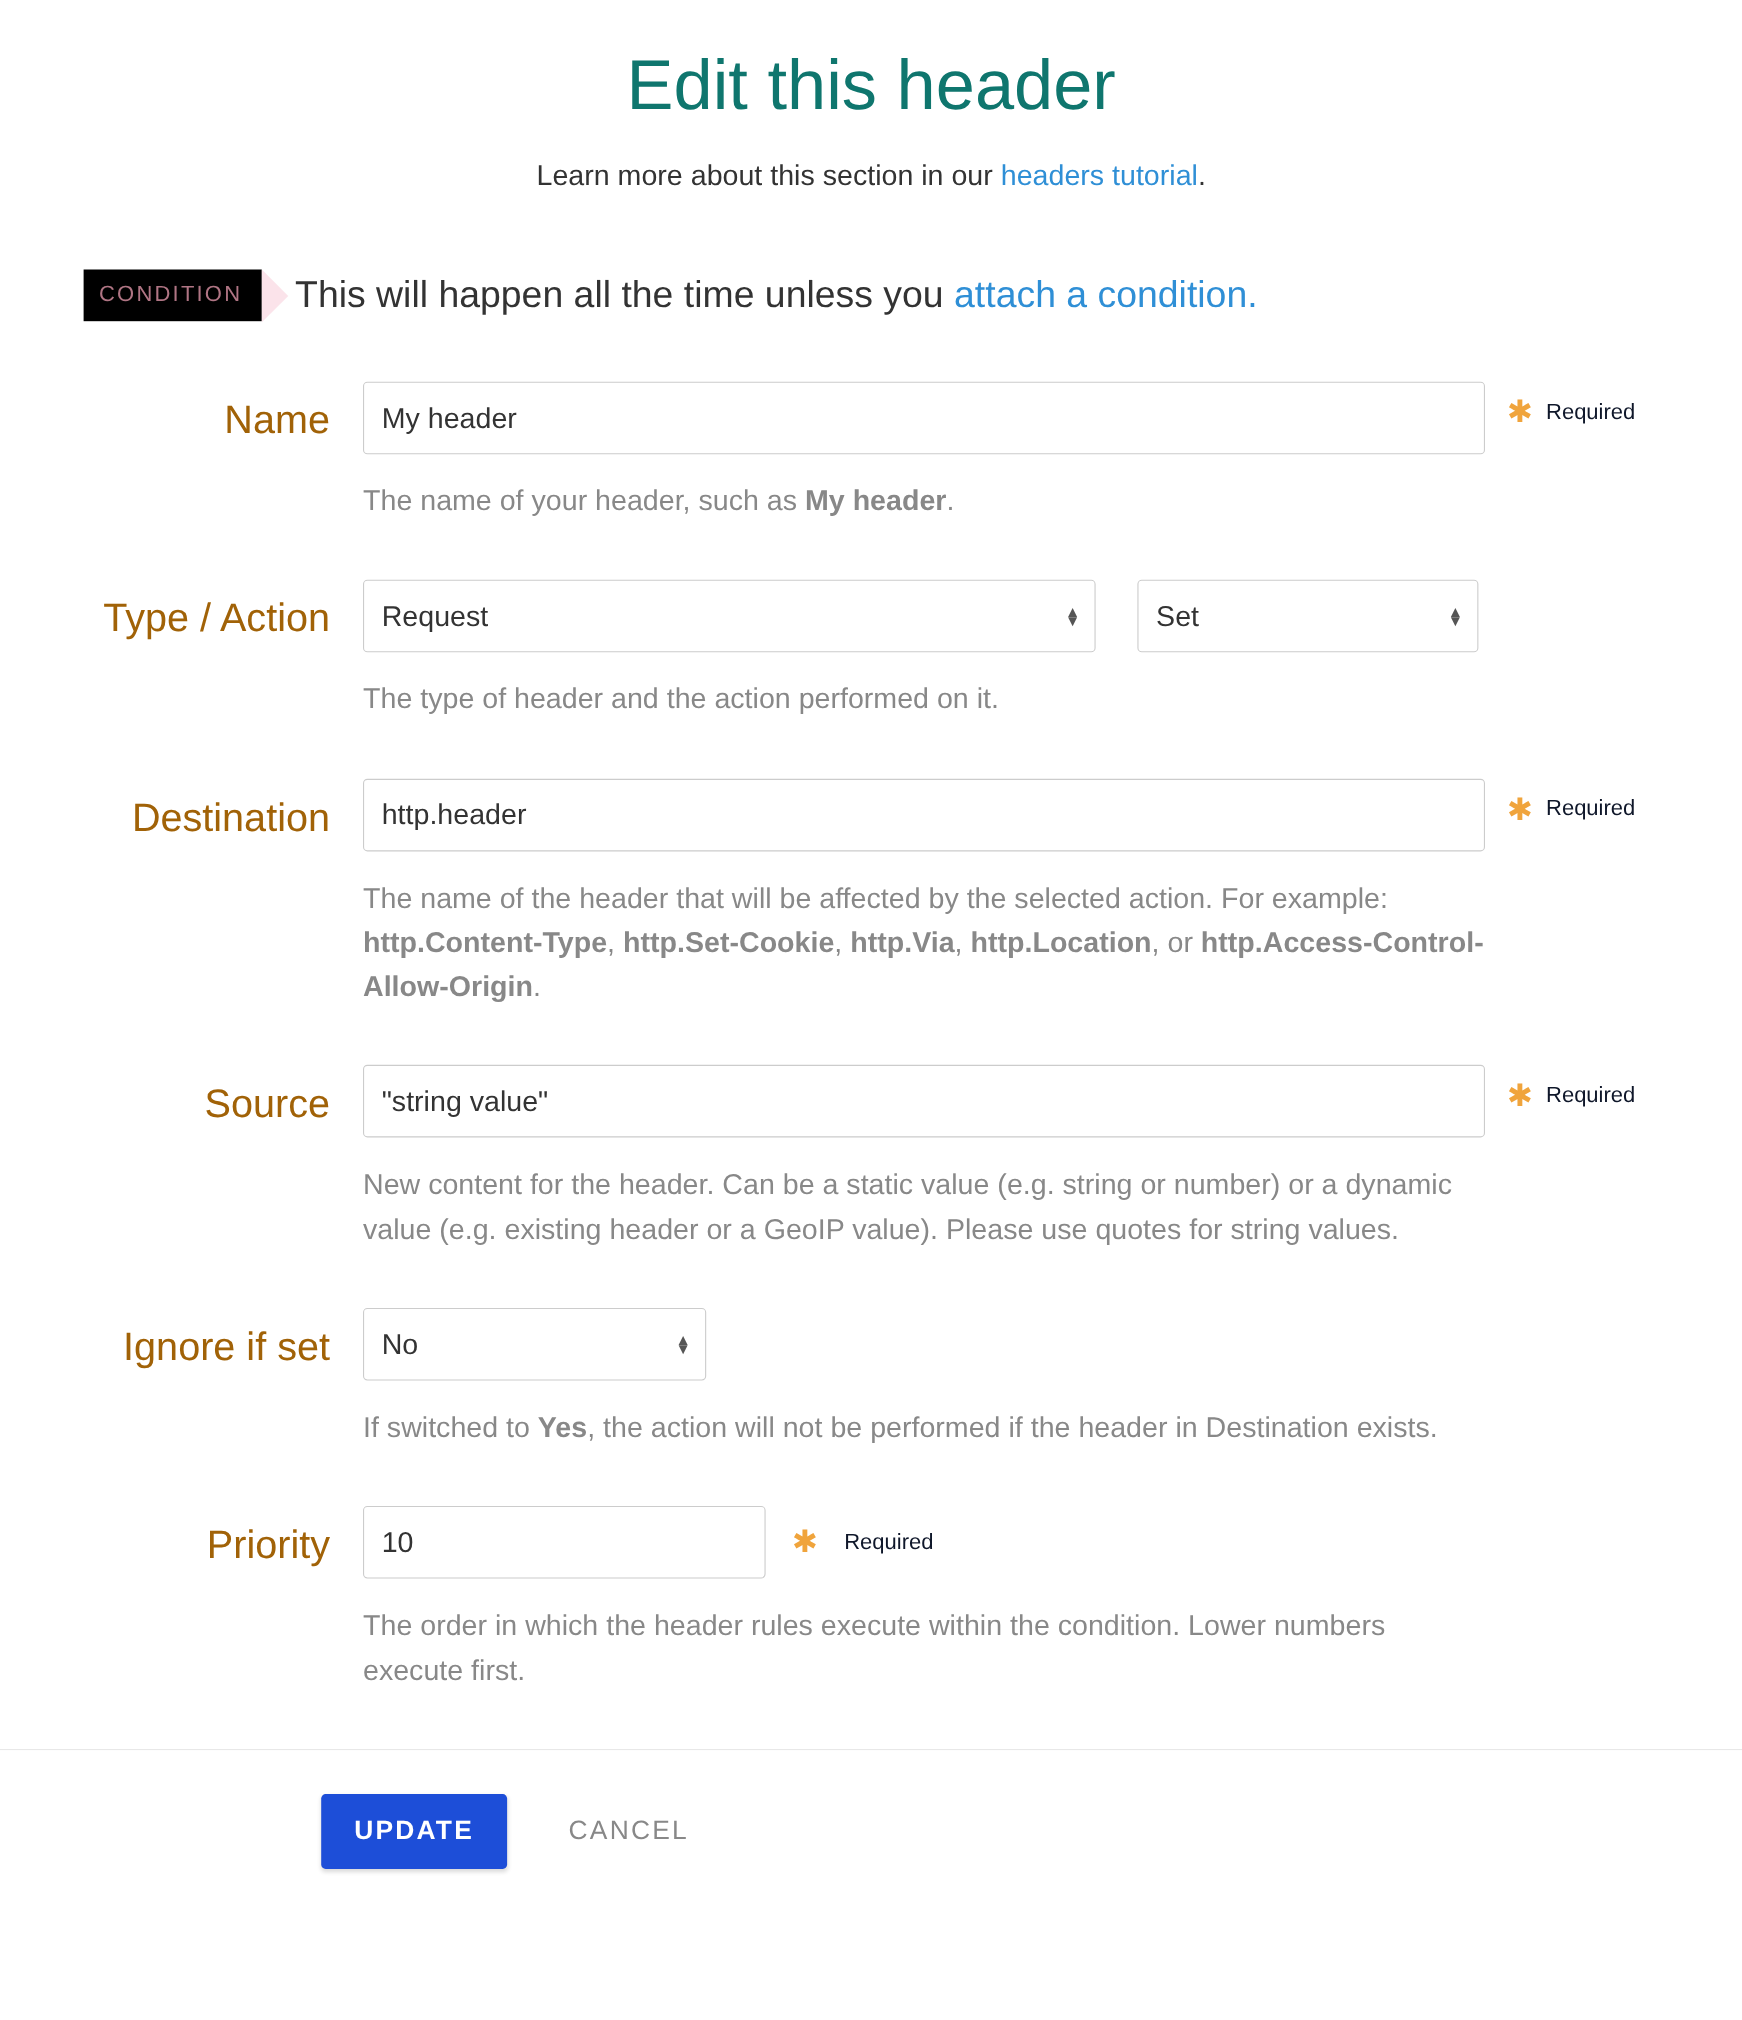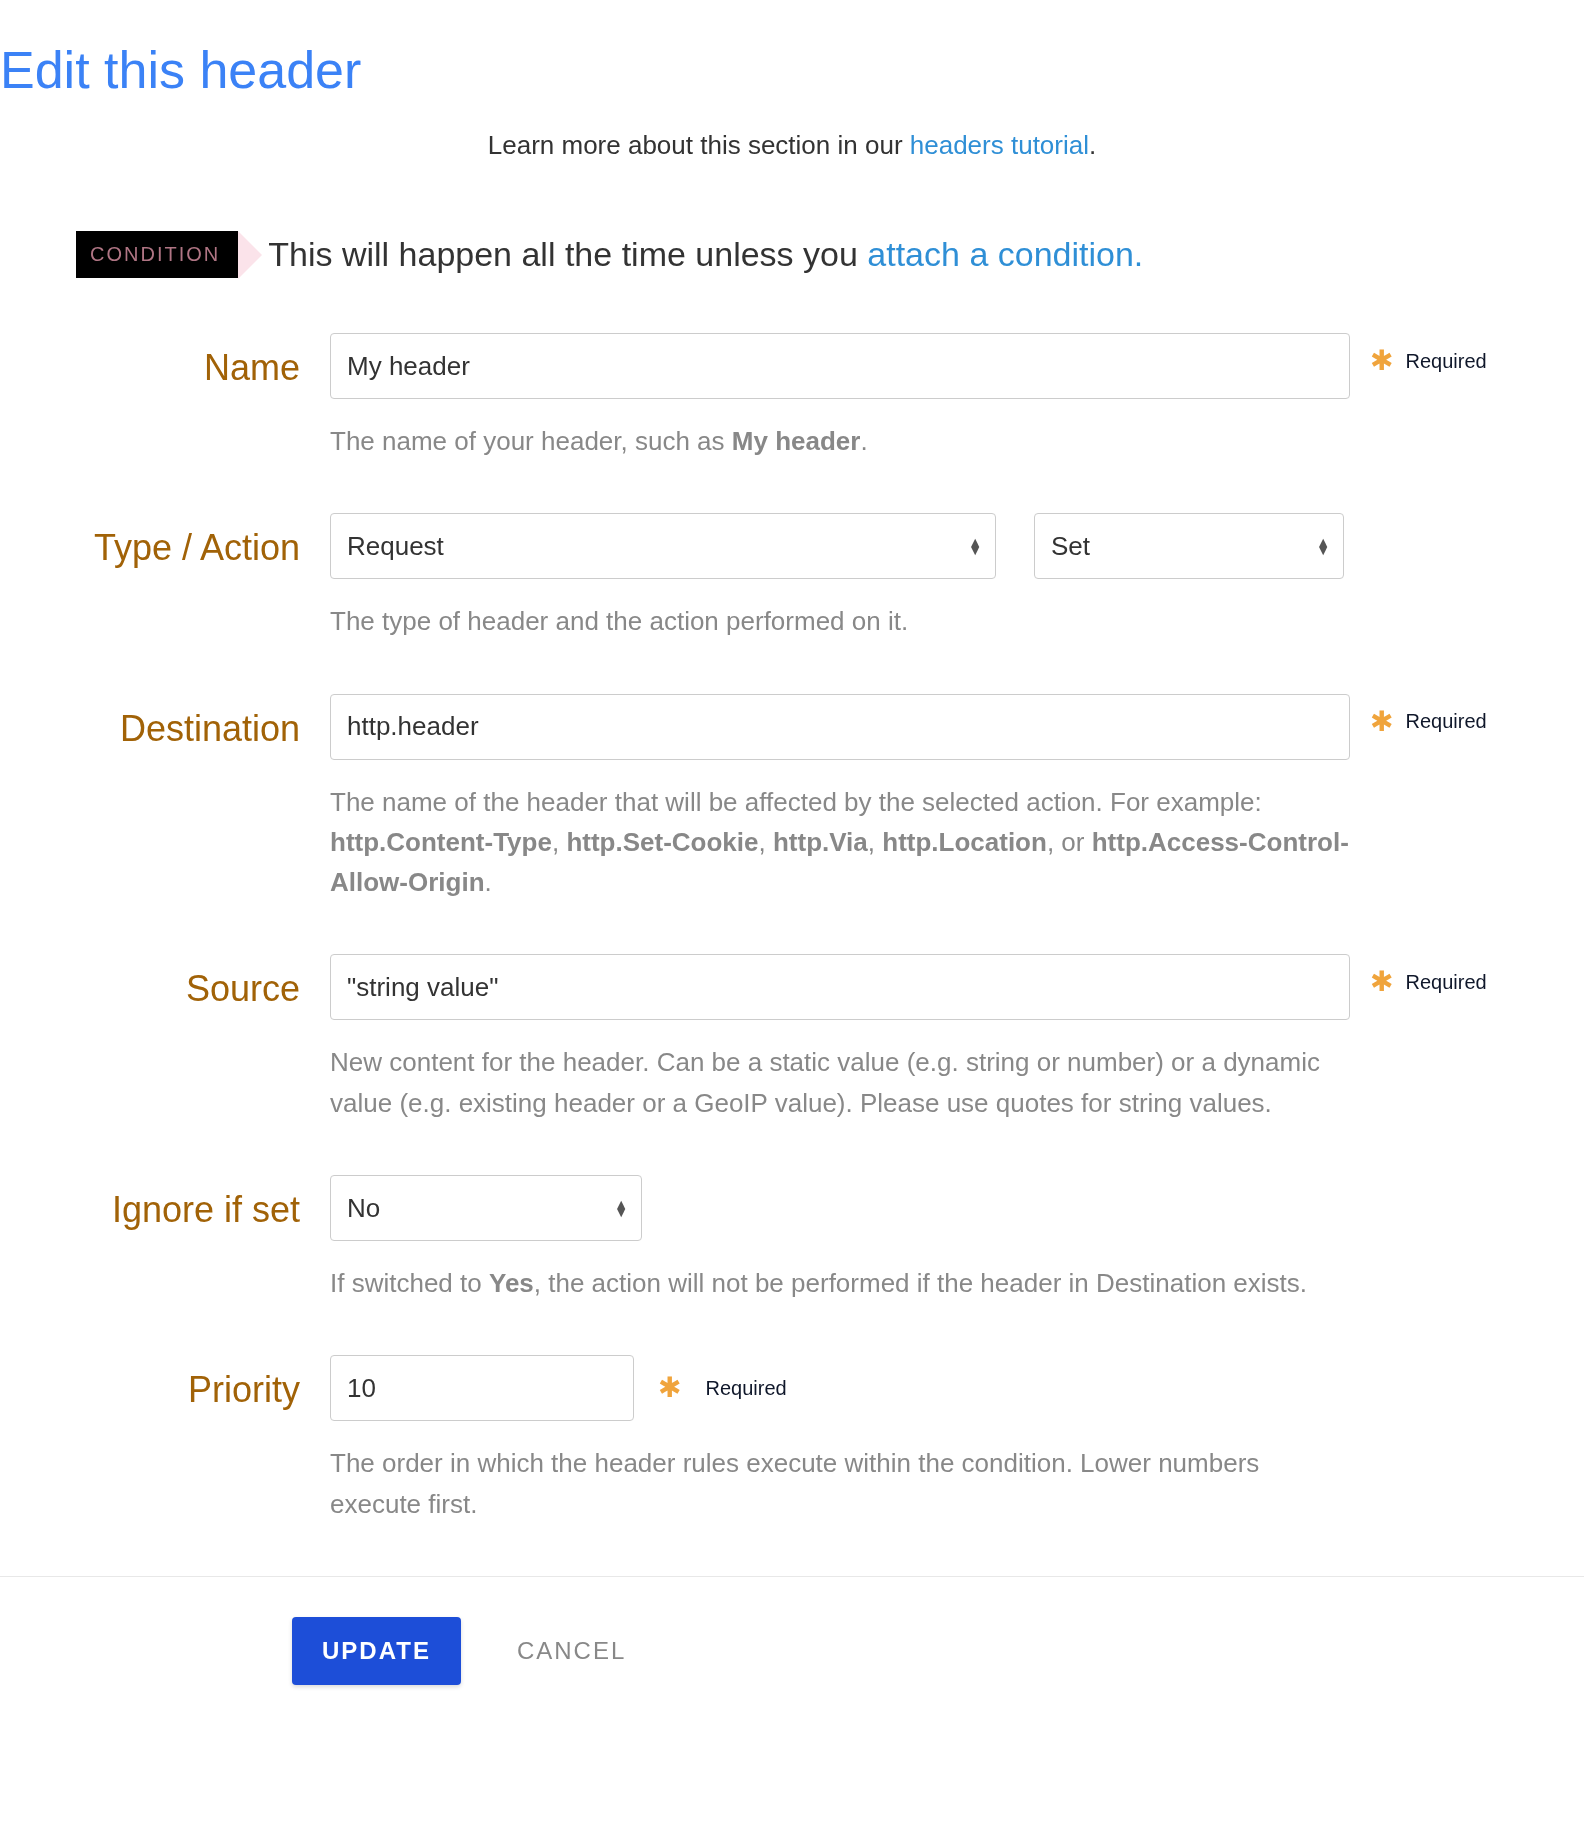--- a/index.html
+++ b/index.html
@@ -10,23 +10,24 @@
     color: #333;
     background: #fff;
     font-size: 24px;
   }
   .page {
     width: 1584px;
     margin: 0 auto;
     padding: 20px 0 0 0;
   }
   .title {
-    font-size: 52px;
+    text-align: center;
+    font-size: 64px;
     font-weight: 300;
-    color: #3b82f6;
+    color: #0f766e;
     margin: 20px 0 30px 0;
   }
   .subtitle {
     text-align: center;
     font-size: 26px;
     color: #333;
     margin-bottom: 70px;
   }
   .subtitle a {
     color: #2f8fd6;
@@ -154,21 +155,21 @@
   .helper strong { color: #888; font-weight: 700; }
 
   .double-select {
     display: flex;
     gap: 38px;
   }
   .double-select .select-wrap.first { flex: 0 0 666px; }
   .double-select .select-wrap.second { flex: 0 0 310px; }
 
   .narrow-select .select-wrap { width: 312px; }
-  .narrow-input .text-input { width: 304px; }
+  .narrow-input .text-input { width: 366px; }
 
   .narrow-input-row {
     display: flex;
     align-items: center;
     gap: 24px;
   }
 
   
   .footer-sep {
     border-top: 1px solid #e8e8e8;

